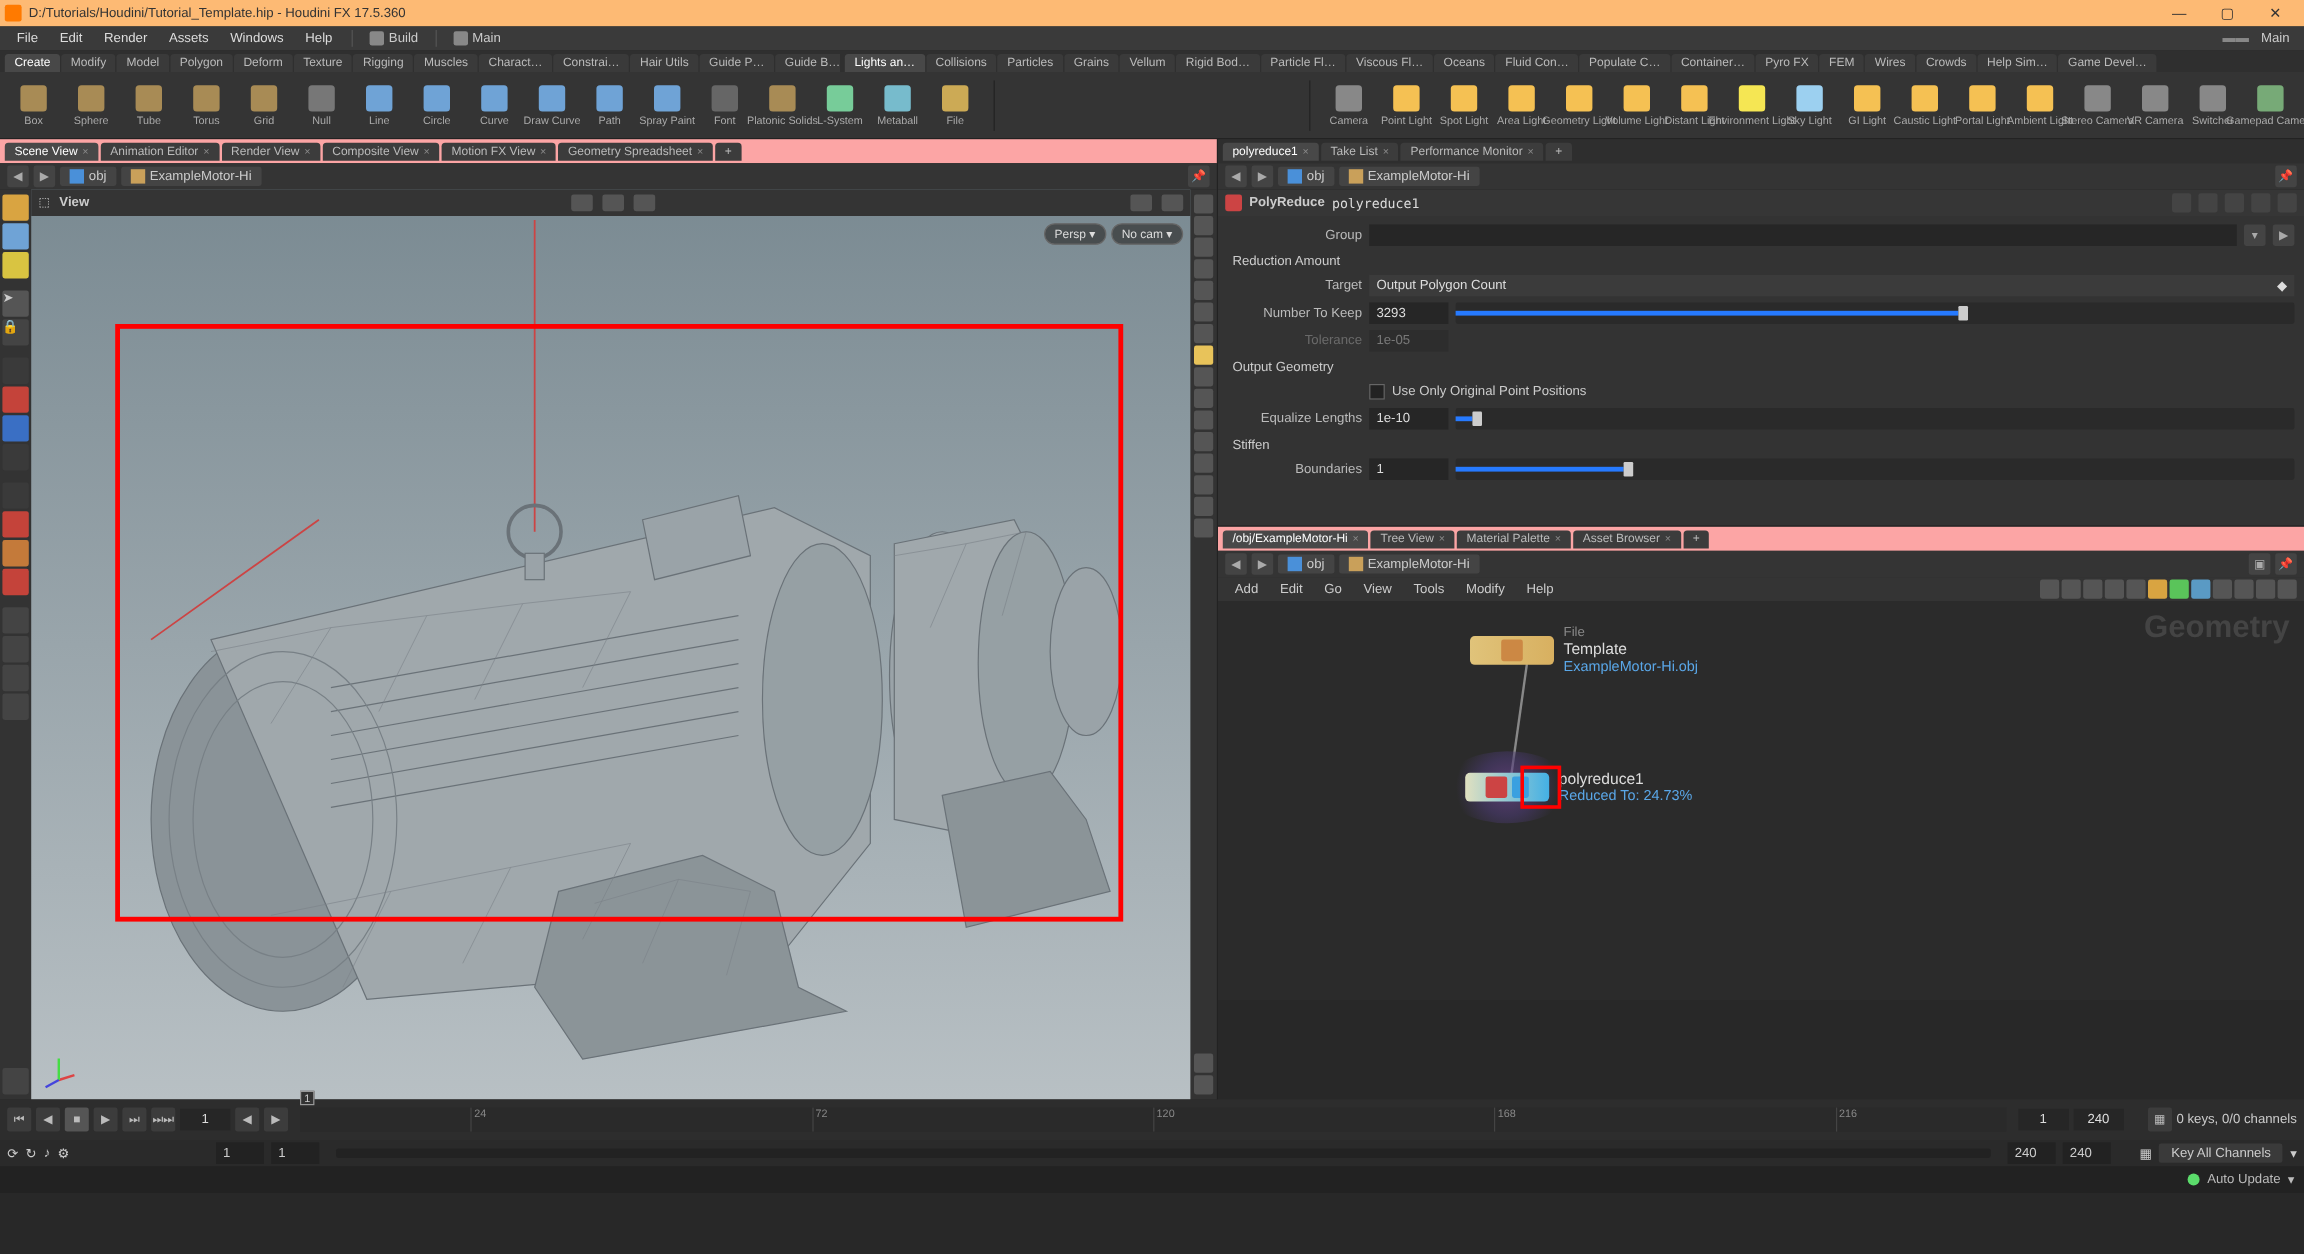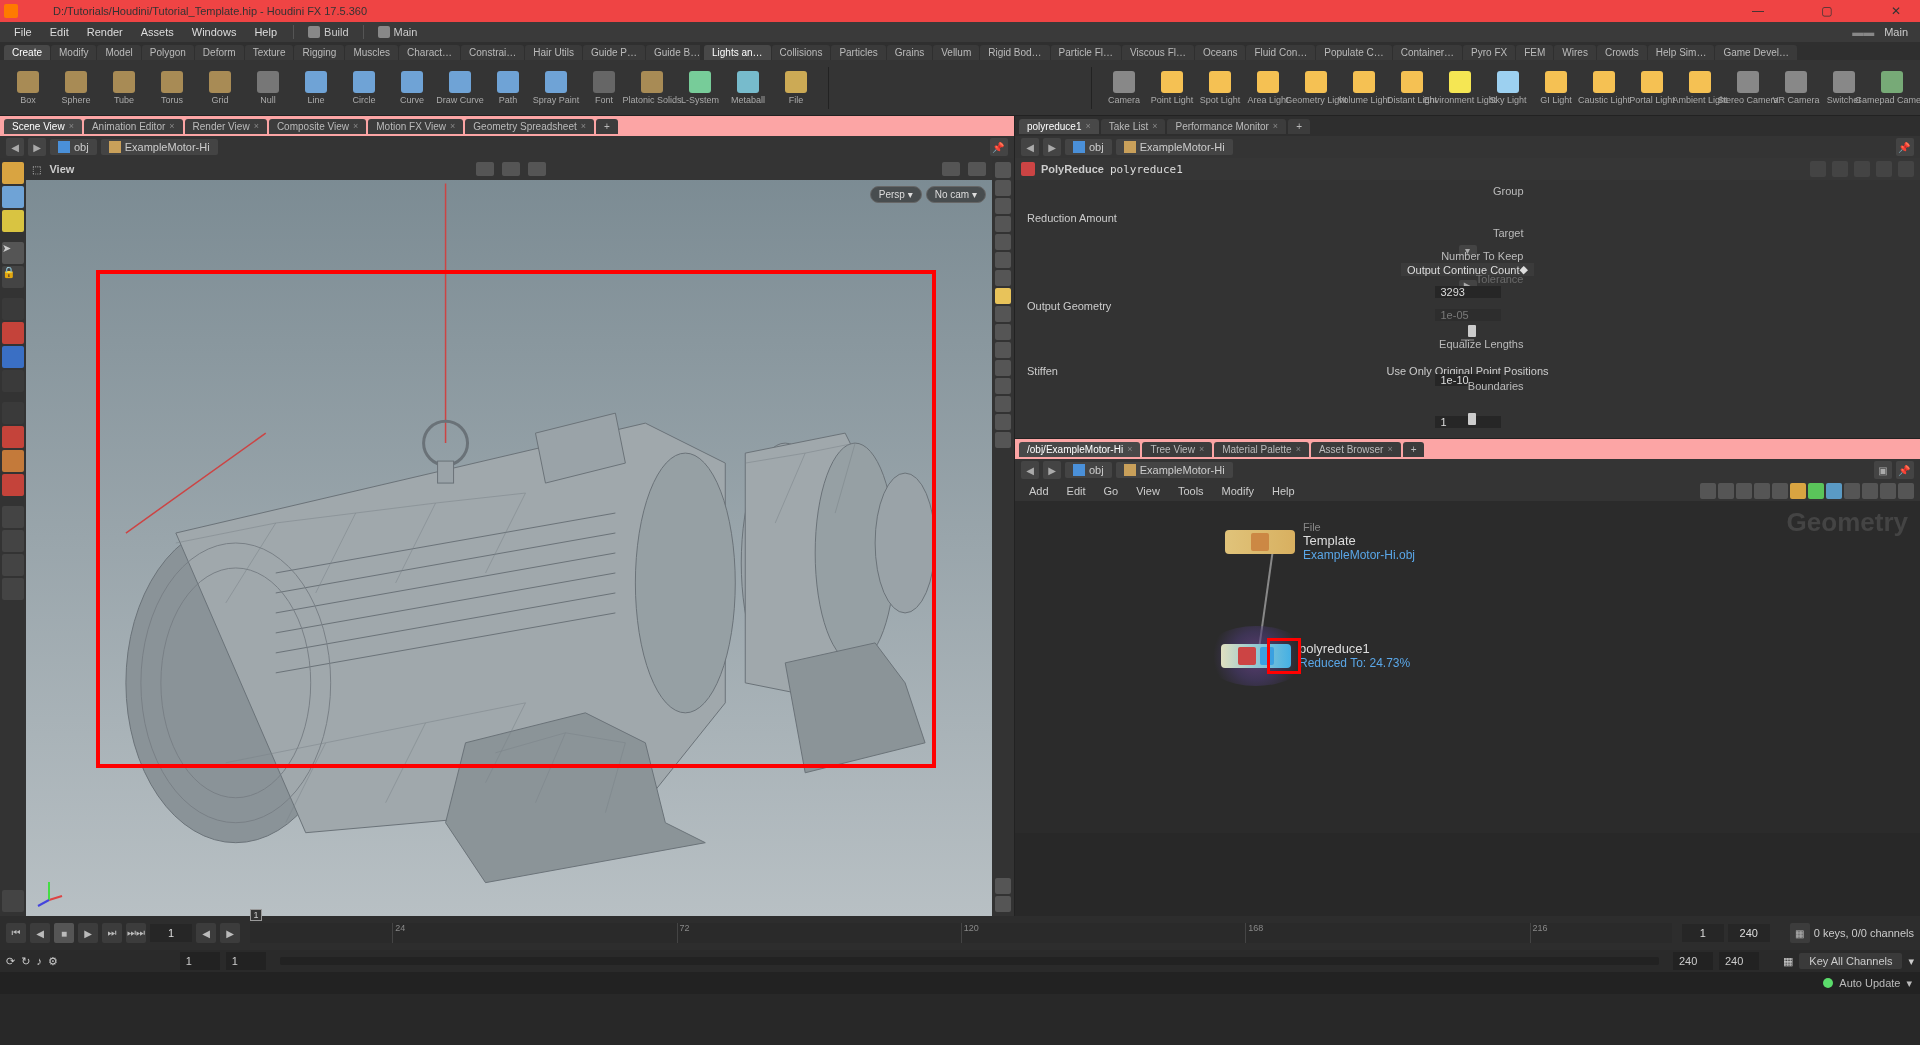--- a/index.html
+++ b/index.html
@@ -1,17 +1,17 @@
 <!DOCTYPE html>
 <html><head>
 <meta charset="utf-8">
 <style>
 * { margin: 0; padding: 0; box-sizing: border-box; font-family: "Segoe UI", Arial, sans-serif; }
 body { background: #282828; color: #ccc; font-size: 11px; overflow: hidden; width: 1920px; height: 1045px; }
-.titlebar { height: 22px; background: #ef4444; color: #333; display: flex; align-items: center; padding: 0 4px; gap: 29px; }
+.titlebar { height: 22px; background: #fdba74; color: #333; display: flex; align-items: center; padding: 0 4px; }
 .titlebar .hicon { width: 14px; height: 14px; background: #ff7a00; border-radius: 2px; margin-right: 6px; }
 .titlebar .spacer { flex: 1; }
 .titlebar .winbtn { width: 40px; text-align: center; font-size: 12px; }
 .menubar { height: 20px; background: #3a3a3a; display: flex; align-items: center; padding: 0 6px; gap: 2px; }
 .menubar .mitem { padding: 2px 8px; color: #ddd; cursor: default; }
 .menubar .sep { width: 1px; height: 14px; background: #555; margin: 0 6px; }
 .menubar .desktop { display: flex; align-items: center; gap: 4px; padding: 0 6px; }
 .menubar .deskicon { width: 12px; height: 12px; background: #888; border-radius: 2px; }
 .shelf-tabs { height: 18px; background: #2f2f2f; display: flex; align-items: flex-end; padding: 0 4px; gap: 1px; overflow: hidden; }
 .shelf-tab { background: #3a3a3a; padding: 2px 8px; font-size: 10px; color: #bbb; border-radius: 3px 3px 0 0; white-space: nowrap; margin-top: 46px; }
@@ -47,21 +47,21 @@
 .vp-right-tools { width: 22px; background: #333; display: flex; flex-direction: column; gap: 2px; padding: 4px 2px; align-items: center; }
 .vp-right-tools .i { width: 16px; height: 16px; border-radius: 2px; }
 .param-pane { flex: 1; background: #333; display: flex; flex-direction: column; overflow: hidden; }
 .param-head { height: 22px; background: #363636; display: flex; align-items: center; padding: 0 6px; gap: 6px; }
 .param-head .nicon { width: 14px; height: 14px; background: #c44; border-radius: 2px; }
 .param-head .nname { color: #ddd; font-family: Consolas, monospace; }
 .param-head .spacer { flex:1; }
 .param-head .hicon { width: 16px; height: 16px; background: #444; border-radius: 2px; }
 .param-group { padding: 4px 8px; }
 .param-sec { color: #ccc; padding: 4px 0 2px 4px; font-size: 11px; }
-.param-row { display: flex; align-items: center; height: 22px; gap: 24px; margin: 1px 0; flex-direction: column; }
+.param-row { display: flex; align-items: center; height: 22px; gap: 6px; margin: 1px 0; }
 .param-row .plabel { width: 112px; text-align: right; color: #bbb; font-size: 11px; }
 .param-row .pfield { background: #262626; height: 18px; padding: 0 6px; color: #ddd; display: flex; align-items: center; min-width: 56px; }
 .param-row .pdrop { background: #3b3b3b; height: 18px; padding: 0 6px; flex: 1; display: flex; align-items: center; justify-content: space-between; color: #ddd; }
 .param-row .pslider { flex: 1; height: 18px; position: relative; background: #2a2a2a; border-radius: 2px; }
 .param-row .pslider .track { position: absolute; left: 0; top: 7px; height: 4px; background: #267aff; }
 .param-row .pslider .thumb { position: absolute; top: 3px; width: 8px; height: 12px; background: #ccc; border-radius: 1px; }
 .param-row .pcheck { width: 13px; height: 13px; border: 1px solid #666; background: #222; }
 .network-pane { height: 395px; background: #2f2f2f; display: flex; flex-direction: column; border-top: 1px solid #222; }
 .nw-menu { height: 20px; background: #343434; display: flex; align-items: center; padding: 0 6px; gap: 2px; }
 .nw-menu .m { padding: 2px 8px; color: #ccc; }
@@ -521,21 +521,21 @@
           <div class="pfield" style="flex:1">
               <span></span>
             </div>
           <div class="crumb-btn">▾</div>
           <div class="crumb-btn">▶</div>
         </div>
         <div class="param-sec">Reduction Amount</div>
         <div class="param-row">
           <div class="plabel">Target</div>
           <div class="pdrop">
-            <span>Output Continue Count</span>
+            <span>Output Polygon Count</span>
               <span>◆</span>
           </div>
         </div>
         <div class="param-row">
           <div class="plabel">Number To Keep</div>
           <div class="pfield" style="width:66px">
               <span>3293</span>
             </div>
           <div class="pslider">
             <div class="track" style="width:60%"></div>

